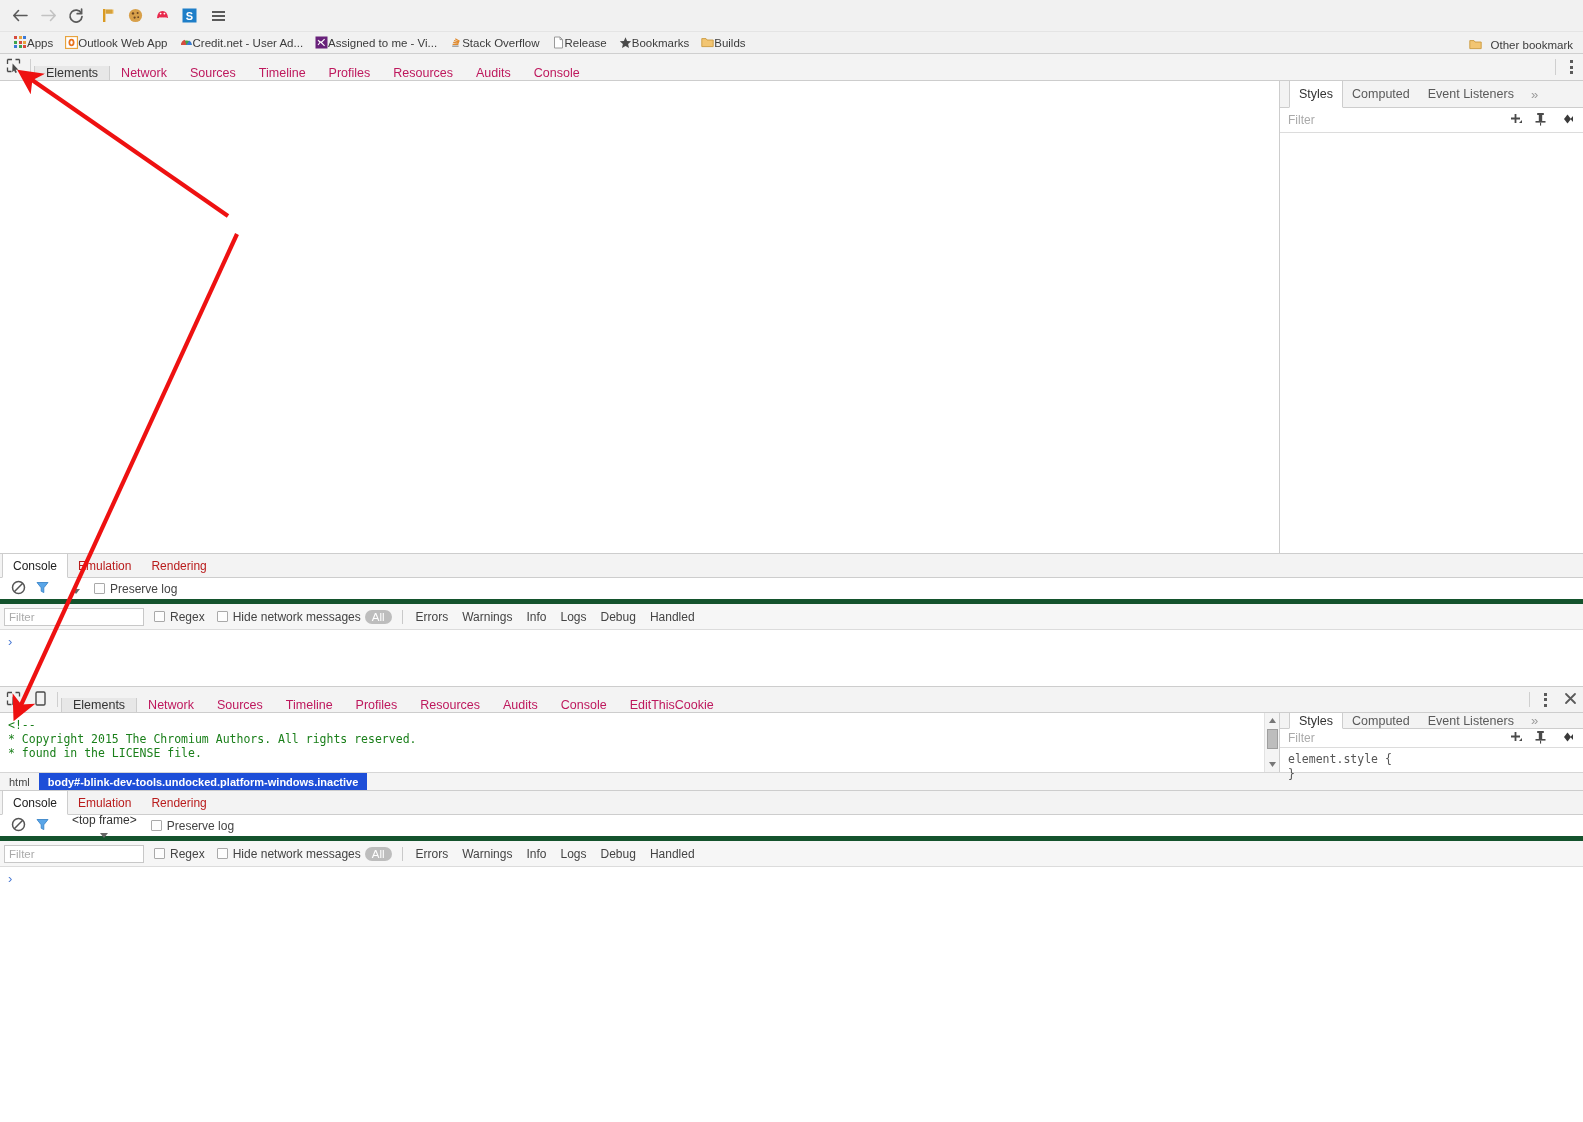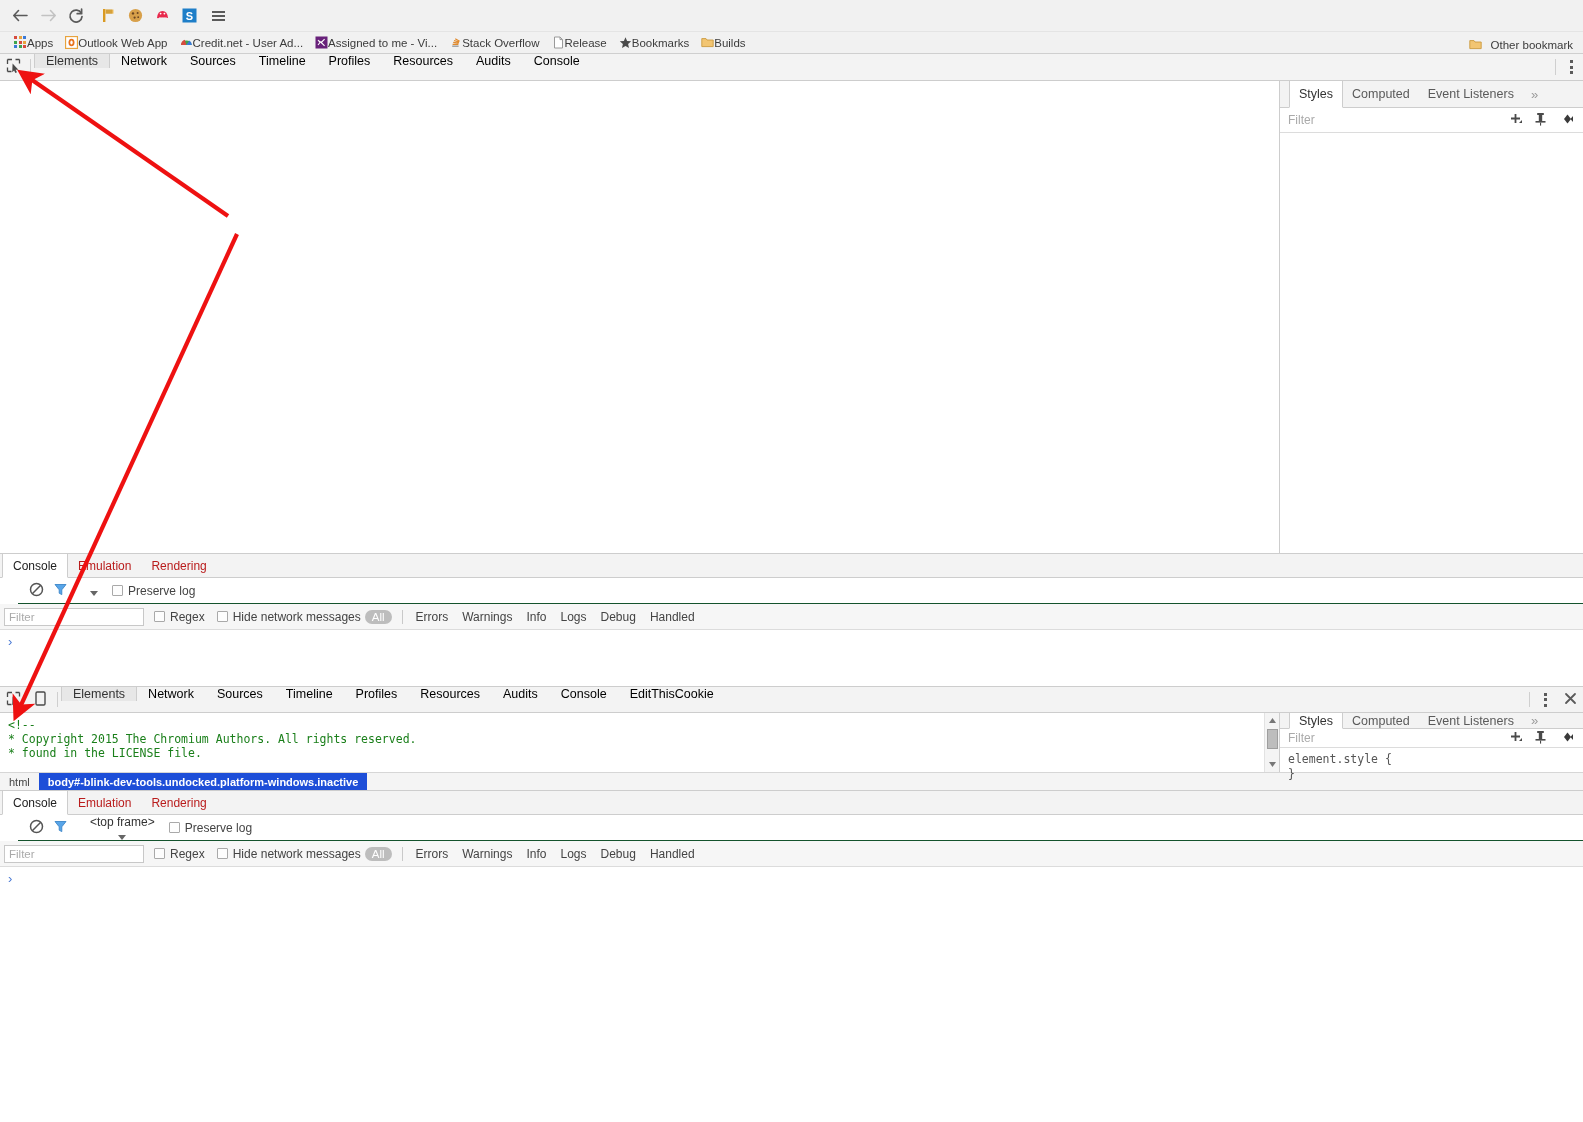--- a/index.html
+++ b/index.html
@@ -69,24 +69,24 @@
     height:27px; background:#f3f3f3;
     border-bottom:1px solid #cdcdcd;
     display:flex; align-items:stretch;
     font-size:12px;
   }
   .dt-icon-btn{
     width:27px; display:flex; align-items:center; justify-content:center;
     color:#5a5a5a;
   }
   .dt-sep{ width:1px; background:#cfcfcf; margin:5px 3px; }
-  .dt-tabs{ display:flex; align-items:flex-start; }
+  .dt-tabs{ display:flex; align-items:flex-end; }
   .dt-tab{
     display:flex; align-items:center; padding:0 11px;
-    color:#000000; font-size:12.5px; white-space:nowrap;
+    color:#be185d; font-size:12.5px; white-space:nowrap;
     border-right:1px solid transparent;
   }
   .dt-tab.active{
     background:#e7e7e7; color:#333;
     border-left:1px solid #cdcdcd; border-right:1px solid #cdcdcd;
   }
   .dt-toolbar-right{ margin-left:auto; display:flex; align-items:stretch;}
   .vdots{ display:flex; flex-direction:column; gap:2.5px; align-items:center; justify-content:center; width:24px;}
   .vdots i{ width:3px; height:3px; background:#5a5a5a; display:block;}
 
@@ -109,21 +109,21 @@
 
   
   .drawer-tabs{
     height:25px; background:#f3f3f3; border-top:1px solid #cdcdcd; border-bottom:1px solid #cdcdcd;
     display:flex; align-items:stretch; padding-left:2px;
   }
   .dr-tab{ display:flex; align-items:center; padding:0 10px; font-size:12px; color:#b91c1c;}
   .dr-tab.active{ background:#fff; color:#222; border-left:1px solid #cdcdcd; border-right:1px solid #cdcdcd; border-bottom:1px solid #fff; margin-bottom:-1px;}
   .console-opts{
     height:26px; display:flex; align-items:center; gap:0; padding:0 6px;
-    background:#fff; border-bottom:1px solid #14532d; font-size:12px; color:#444;margin-left:18px;
+    background:#fff; border-bottom:5px solid #14532d; font-size:12px; color:#444;
   }
   .clear-ico{ width:24px; display:flex; align-items:center; justify-content:center;}
   .funnel{ width:24px; display:flex; align-items:center; justify-content:center;}
   .frame-sel{ display:flex; align-items:center; gap:6px; margin-left:18px; font-size:12px; color:#333;flex-direction:column;}
   .caret-dn{ width:0;height:0;border-left:4.5px solid transparent;border-right:4.5px solid transparent;border-top:5px solid #666;}
   .cb{ width:11px;height:11px;border:1px solid #a9a9a9;background:#fdfdfd;border-radius:1px;display:inline-block;vertical-align:-1px;}
   .chk-lbl{ display:flex; align-items:center; gap:5px; }
   .console-filters{
     height:26px; display:flex; align-items:center; gap:0;
     background:#f6f6f6; border-bottom:1px solid #dcdcdc; padding:0 4px; font-size:12px; color:#444;

